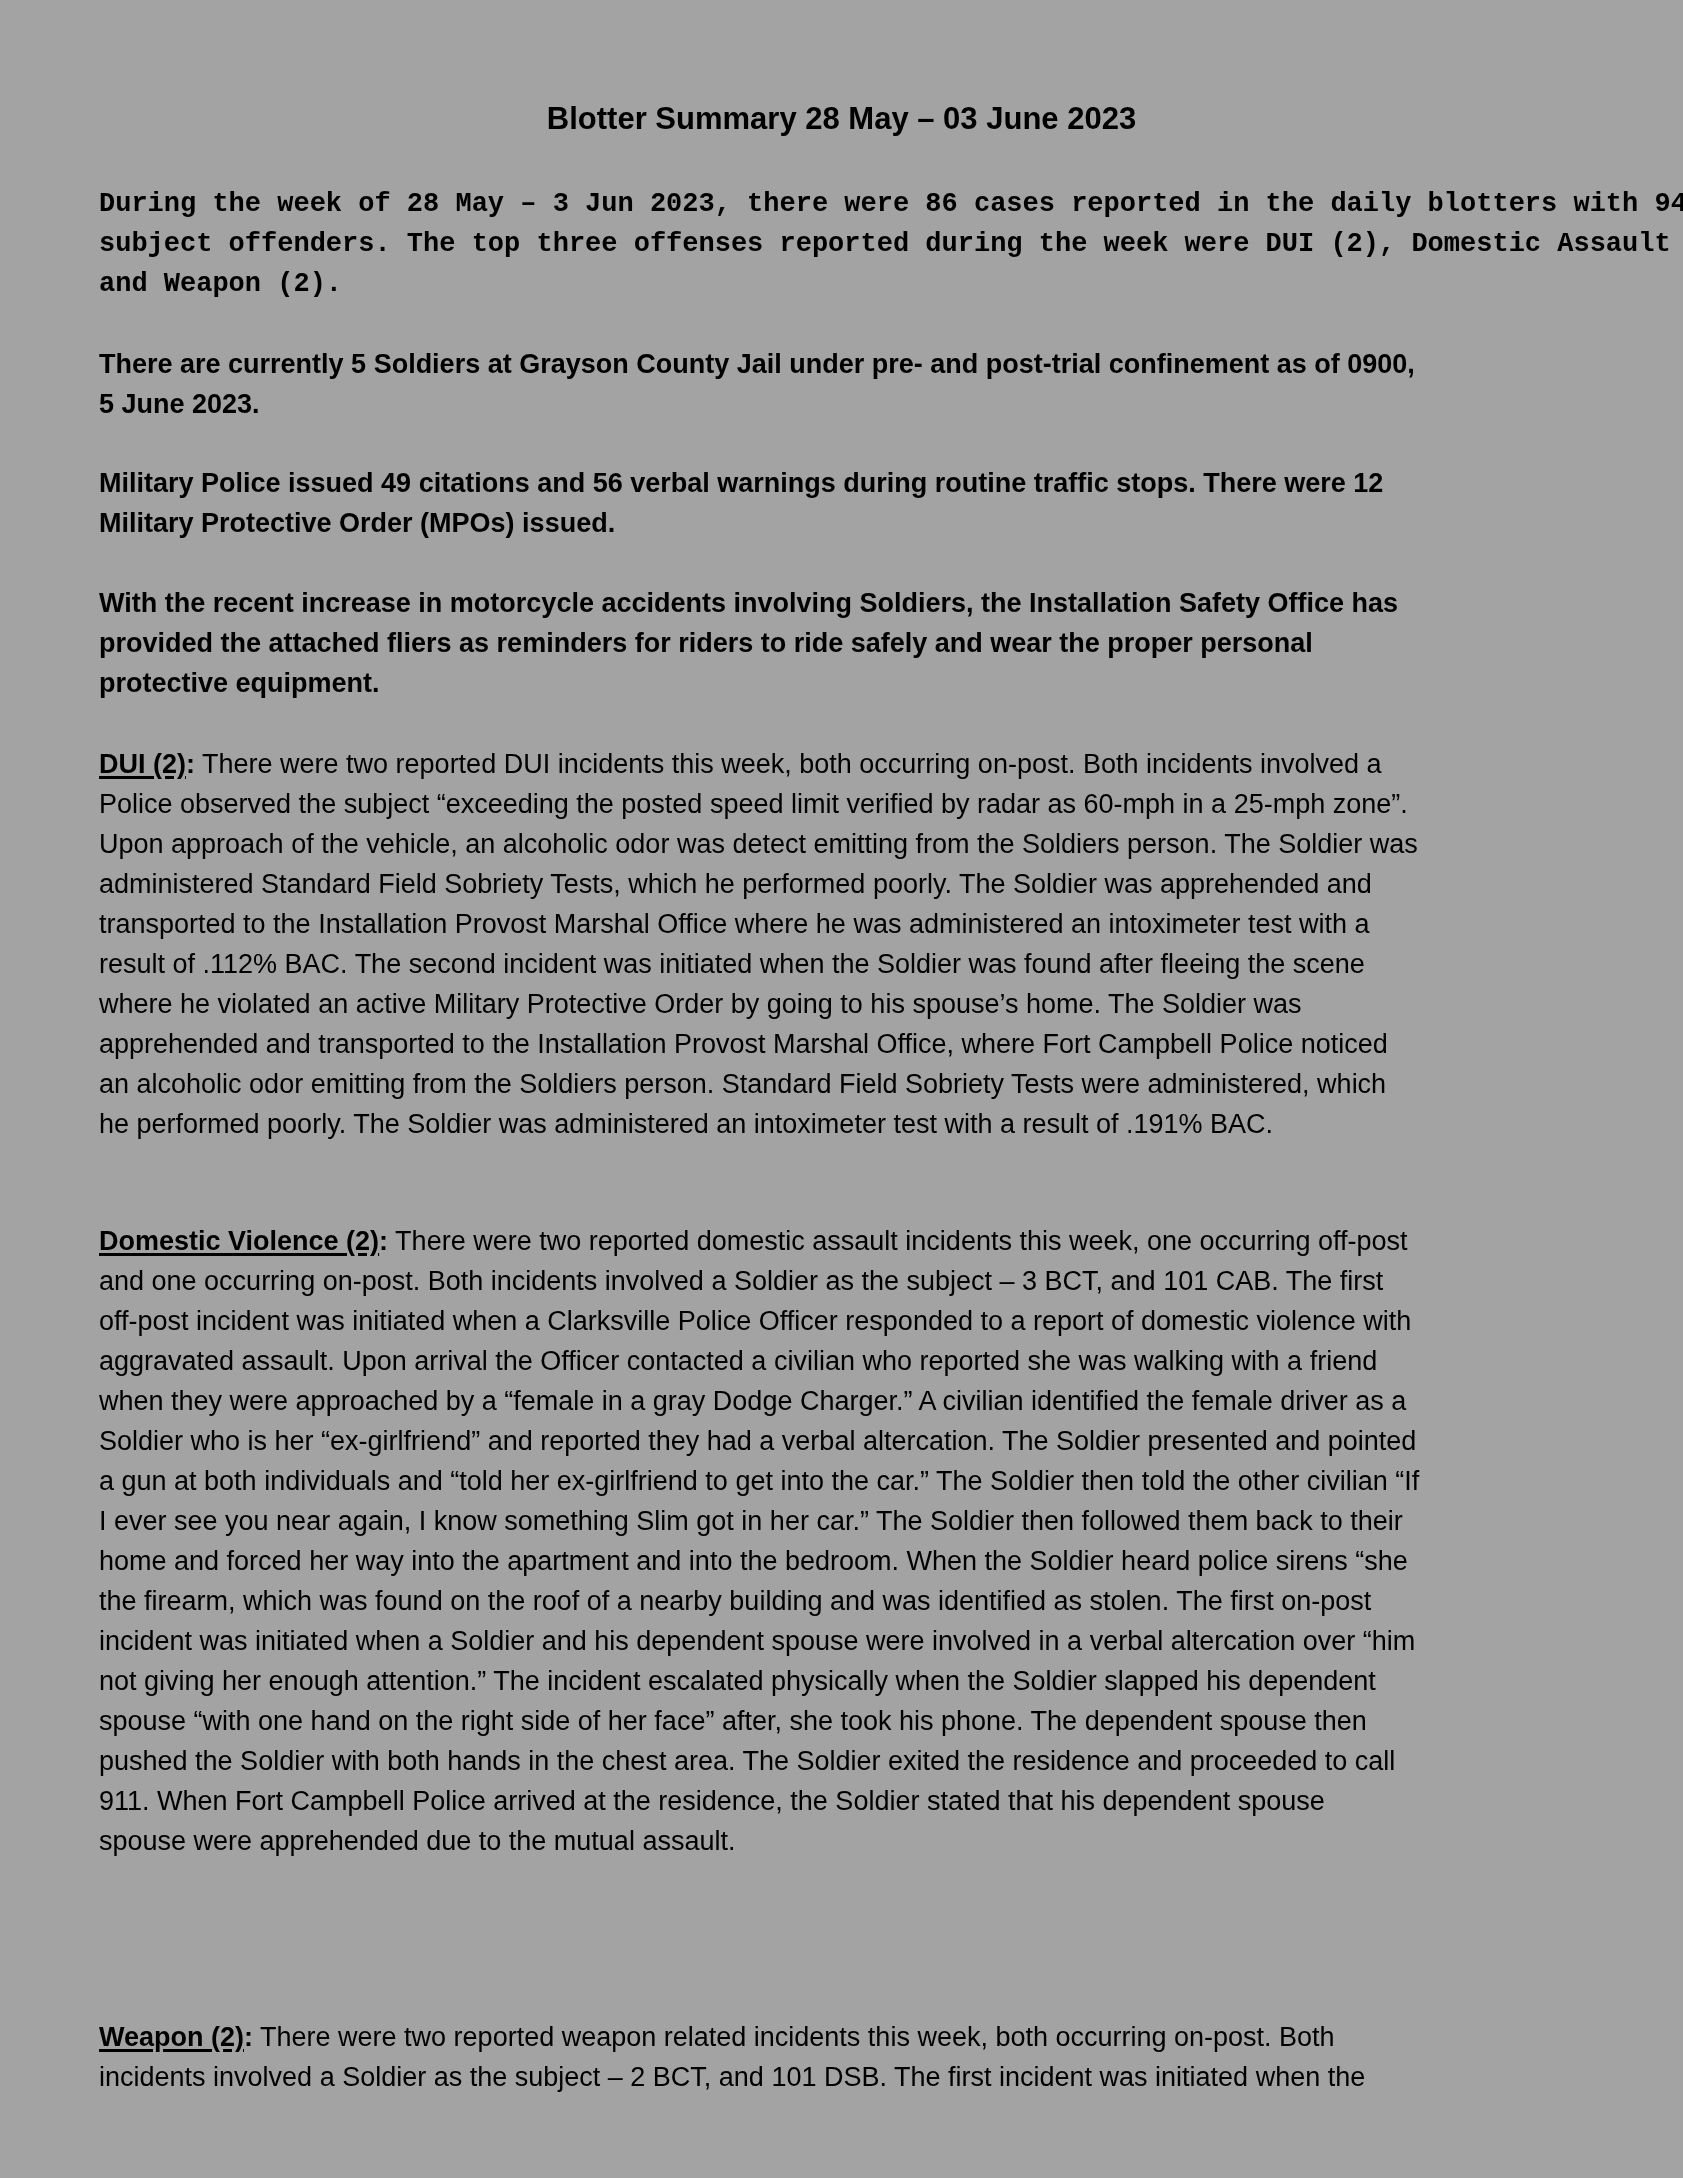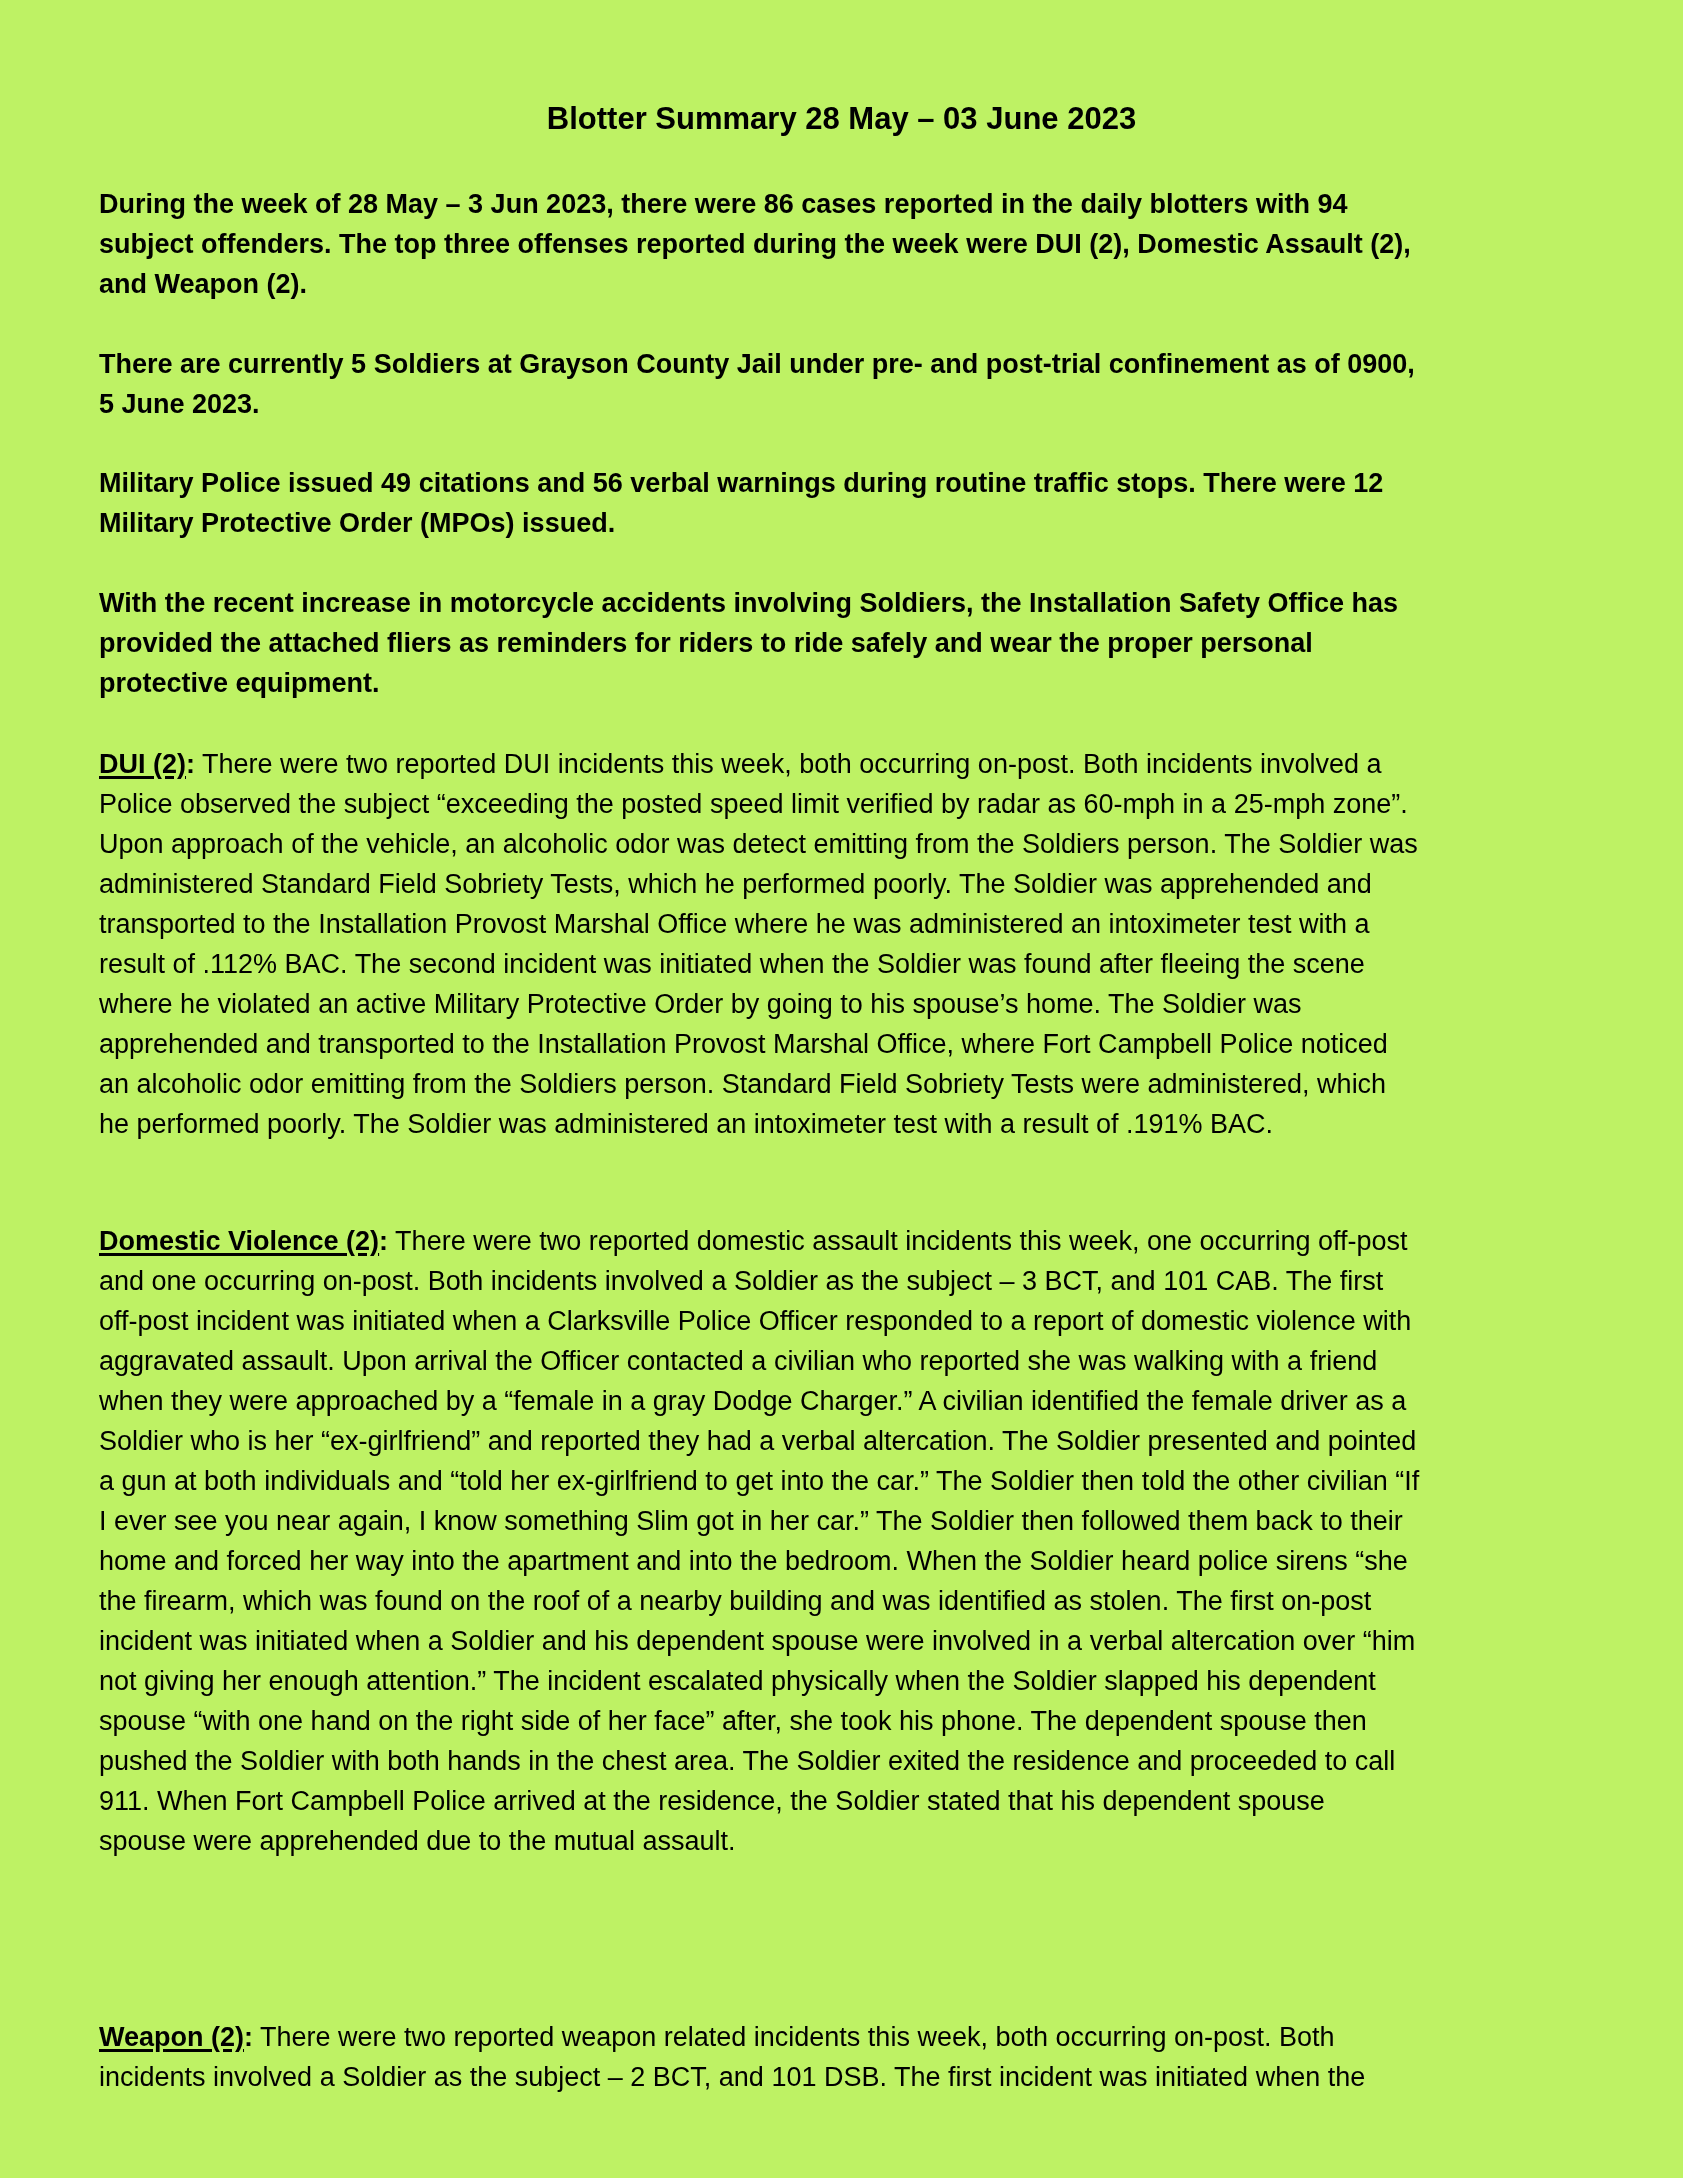--- a/index.html
+++ b/index.html
@@ -1,35 +1,35 @@
 <!DOCTYPE html>
 <html><head>
 <meta charset="utf-8">
 <style>
   html, body { margin: 0; padding: 0; background: #ffffff; }
   body { width: 1683px; height: 2178px; position: relative; overflow: hidden; }
   .page {
     position: absolute; left: 0; top: 0; width: 1683px; height: 2178px;
-    background: #bef264; color: #000000;
+    background: #a3a3a3; color: #000000;
     font-family: "Liberation Sans", sans-serif;
   }
   .title {
     position: absolute; left: 0; width: 1683px; top: 99px;
     text-align: center; font-weight: bold; font-size: 31px; line-height: 40px;
     white-space: nowrap;
   }
   .block { position: absolute; left: 99px; width: 1525px; }
   .line {
     display: block; height: 40px; line-height: 40px;
     font-size: 27px; white-space: nowrap;
   }
   .bold .line { font-weight: bold; }
   .heading { font-weight: bold; text-decoration: underline; text-decoration-thickness: 3px; text-underline-offset: 3px; margin-top: 17px; }
   .colon { font-weight: bold; }
-  #p1 { top: 184px; }
+  #p1 { top: 184px; font-family: Liberation Mono, monospace; }
   #p2 { top: 344px; }
   #p3 { top: 463px; }
   #p4 { top: 583px; }
   #dui { top: 744px; }
   #dv  { top: 1221px; }
   #wp  { top: 2017px; }
 </style>
 </head>
 <body>
 

